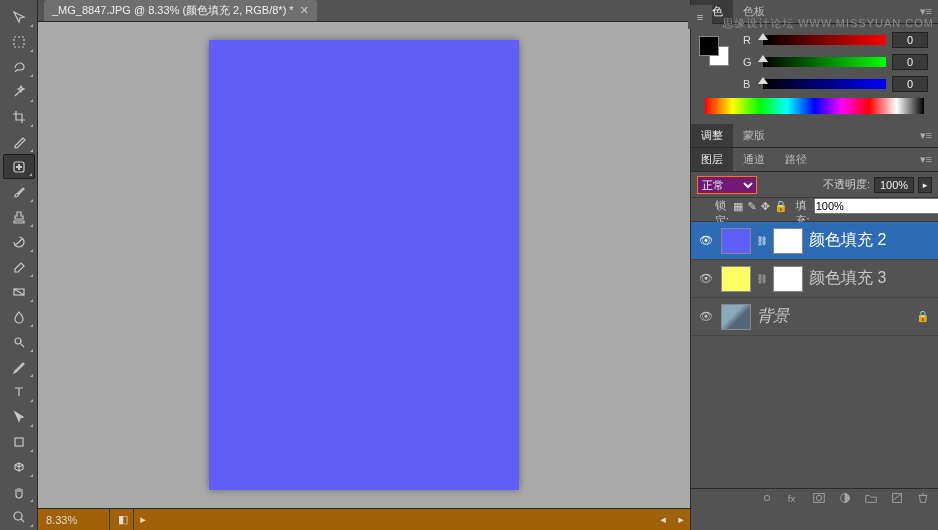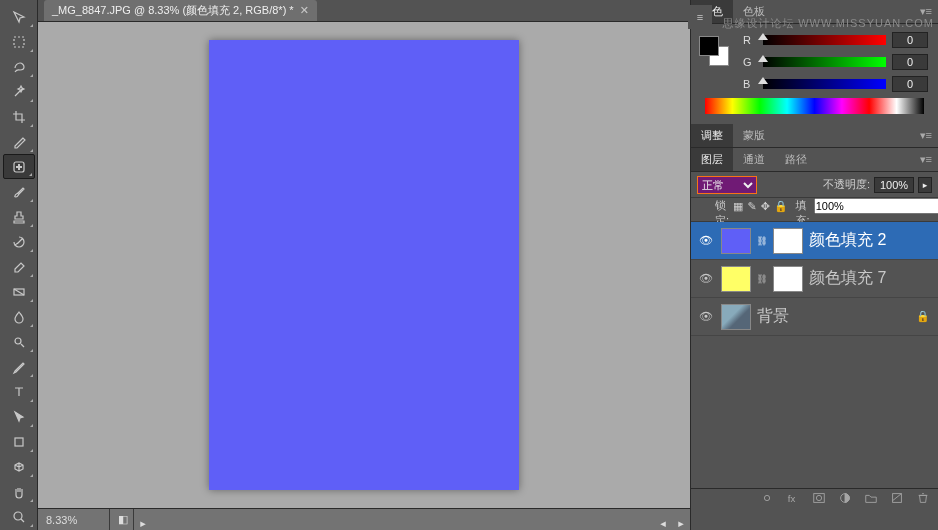--- a/index.html
+++ b/index.html
@@ -10,21 +10,21 @@
 .tool{width:32px;height:25px;margin:0 3px;display:flex;align-items:center;justify-content:center;border-radius:2px;position:relative;cursor:pointer}
 .tool.sel{background:#3a3a3a;border:1px solid #1a1a1a}
 .tool svg{width:16px;height:16px;stroke:#c8c8c8;fill:none;stroke-width:1.2}
 .tool .tri{position:absolute;right:2px;bottom:2px;width:0;height:0;border-left:3px solid transparent;border-bottom:3px solid #aaa}
 .center{flex:1;background:#aaaaaa;display:flex;flex-direction:column;min-width:0}
 .tabbar{height:22px;background:#535353;border-bottom:1px solid #2a2a2a;display:flex;align-items:center;padding-left:6px}
 .doctab{background:#6f6f6f;color:#eee;padding:3px 8px;border-radius:3px 3px 0 0;display:flex;align-items:center;gap:6px;font-size:11px}
 .doctab .x{cursor:pointer;opacity:.7}
 .canvas-wrap{flex:1;display:flex;align-items:center;justify-content:center;overflow:hidden}
 .canvas{width:310px;height:450px;background:#5f5ff7;box-shadow:0 0 8px rgba(0,0,0,.4)}
-.status{height:22px;background:#737373;border-top:1px solid #2a2a2a;display:flex;align-items:flex-end;color:#ddd;font-size:11px}
+.status{height:22px;background:#a16207;border-top:1px solid #2a2a2a;display:flex;align-items:center;color:#ddd;font-size:11px}
 .status .cell{padding:0 8px;border-right:1px solid #3a3a3a;height:100%;display:flex;align-items:center}
 .status .arr{width:18px;display:flex;align-items:center;justify-content:center;cursor:pointer}
 .right-col{width:248px;background:#535353;border-left:1px solid #2a2a2a;display:flex;flex-direction:column}
 .panel-hdr{height:24px;background:#535353;display:flex;align-items:center;border-bottom:1px solid #2a2a2a}
 .panel-hdr .tab{padding:0 10px;height:100%;display:flex;align-items:center;color:#bbb;cursor:pointer}
 .panel-hdr .tab.act{background:#3a3a3a;color:#eee}
 .panel-hdr .menu{margin-left:auto;padding:0 6px;cursor:pointer;color:#aaa}
 .color-panel{padding:8px 10px 4px;position:relative}
 .swatch-group{position:absolute;left:8px;top:12px}
 .swatch{width:20px;height:20px;border:1px solid #888}
@@ -304,26 +304,26 @@
           <span class="thumb fill-blue"></span>
           <span class="link">⛓</span>
           <span class="mask"></span>
           <span class="nm">颜色填充 2</span>
         </div>
         <div class="layer">
           <span class="eye">👁</span>
           <span class="thumb fill-yellow"></span>
           <span class="link">⛓</span>
           <span class="mask"></span>
-          <span class="nm">颜色填充 7</span>
+          <span class="nm">颜色填充 3</span>
         </div>
         <div class="layer">
           <span class="eye">👁</span>
           <span class="thumb bg-img"></span>
-          <span class="nm" style="">背景</span>
+          <span class="nm" style="font-style:italic">背景</span>
           <span class="lock">🔒</span>
         </div>
       </div>
     <div class="footer-btns">
       <span class="fb">
           <svg viewBox="0 0 16 16">
             <path d="M5 8a3 3 0 013-3h0a3 3 0 013 3M5 8a3 3 0 003 3h0a3 3 0 003-3"></path>
           </svg>
         </span>
       <span class="fb">

